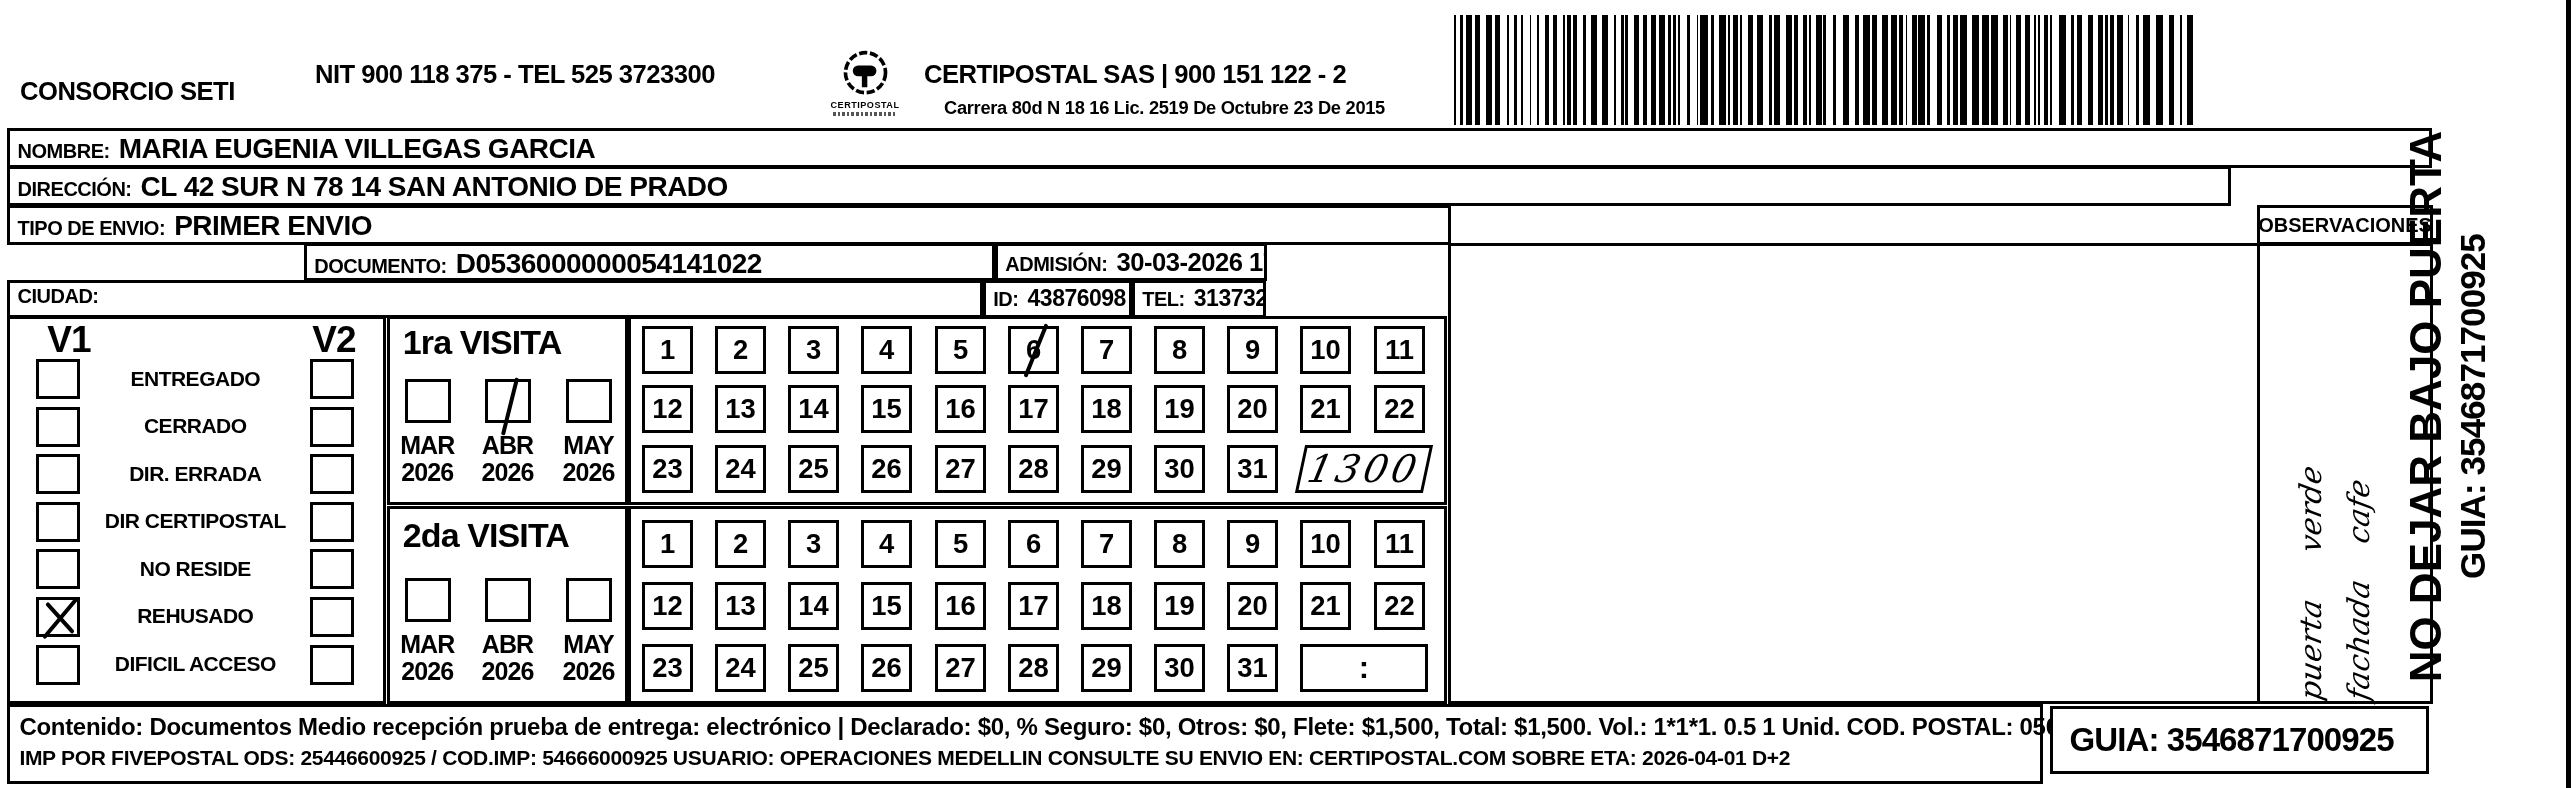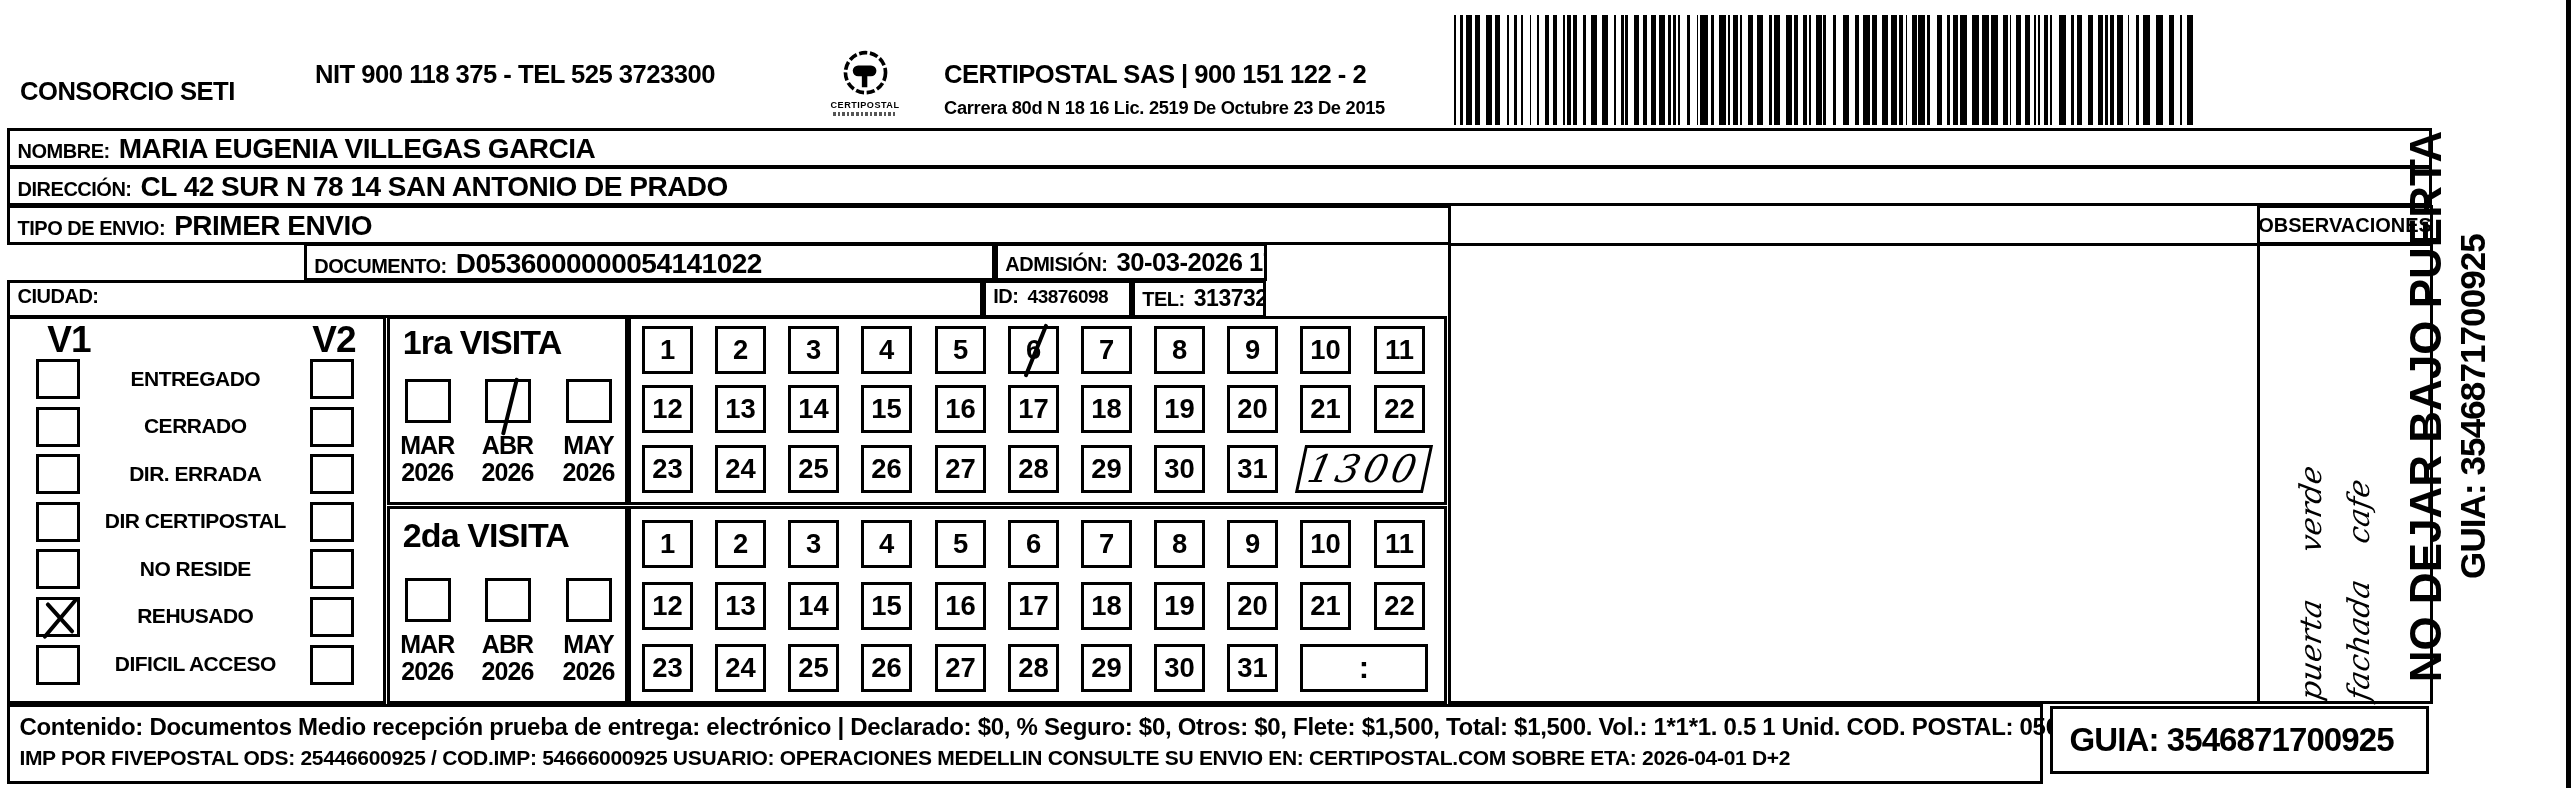--- a/index.html
+++ b/index.html
@@ -38,21 +38,21 @@
   <div class="abs" style="left:821px;top:49px;width:88px;height:79px;text-align:center;">
     <svg width="55" height="51" viewBox="0 0 60 56" style="display:block;margin:0 auto;">
       <circle cx="30" cy="26" r="22" fill="none" stroke="#000" stroke-width="4" stroke-dasharray="9 3"></circle>
       <rect x="16" y="18" width="26" height="12" rx="6" fill="#000"></rect>
       <rect x="26" y="26" width="6" height="16" fill="#000"></rect>
     </svg>
     <div style="font-size:9.1px;font-weight:700;letter-spacing:0.5px;">CERTIPOSTAL</div>
     <div style="height:4.6px;width:64px;margin:1.8px auto 0;background:repeating-linear-gradient(90deg,#555 0 2.7px,#fff 2.7px 4.6px);"></div>
   </div>
 
-  <div class="abs hdr-txt" style="left:944px;top:60px;">CERTIPOSTAL SAS | 900 151 122 - 2</div>
+  <div class="abs hdr-txt" style="left:924px;top:60px;">CERTIPOSTAL SAS | 900 151 122 - 2</div>
   <div class="abs hdr-sm" style="left:944px;top:97px;">Carrera 80d N 18 16  Lic. 2519 De Octubre 23 De 2015</div>
 
   <div id="barcode" class="abs" style="left:1454px;top:14.6px;width:750px;height:110px;">
       <div style="width: 1.8px; margin-right: 4.6px;"></div>
       <div style="width: 2.7px; margin-right: 2.7px;"></div>
       <div style="width: 6.4px; margin-right: 2.7px;"></div>
       <div style="width: 5.5px; margin-right: 5.5px;"></div>
       <div style="width: 6.4px; margin-right: 2.7px;"></div>
       <div style="width: 5.5px; margin-right: 6.4px;"></div>
       <div style="width: 1.8px; margin-right: 5.5px;"></div>
@@ -137,21 +137,21 @@
       <div style="width: 7.3px; margin-right: 5.5px;"></div>
       <div style="width: 5.5px; margin-right: 5.5px;"></div>
       <div style="width: 2.7px; margin-right: 4.6px;"></div>
       <div style="width: 6.4px; margin-right: 2.7px;"></div>
     </div>
 
   <div class="box fieldrow" style="left:7.3px;top:128px;width:2425px;height:40px;">
     <span class="lbl">NOMBRE:</span>
     <span class="val">MARIA EUGENIA VILLEGAS GARCIA</span>
   </div>
-  <div class="box fieldrow" style="left:7.3px;top:166px;width:2425px;height:40px;">
+  <div class="box fieldrow" style="left:7.3px;top:166px;width:2224px;height:40px;">
     <span class="lbl">DIRECCIÓN:</span>
     <span class="val">CL 42 SUR N 78 14 SAN ANTONIO DE PRADO</span>
   </div>
 
   <div class="box fieldrow" style="left:7.3px;top:205px;width:1444px;height:40px;">
     <span class="lbl">TIPO DE ENVIO:</span>
     <span class="val">PRIMER ENVIO</span>
   </div>
   <div class="box" style="left:2257px;top:205px;width:176px;height:40px;">
     <div class="colhdr" style="font-size:20px;">OBSERVACIONES</div>
@@ -164,21 +164,21 @@
   <div class="box fieldrow" style="left:995px;top:243px;width:272px;height:38px;">
     <span class="lbl">ADMISIÓN:</span>
     <span class="val" style="font-size:25.6px;">30-03-2026 17:24:52</span>
   </div>
 
   <div class="box fieldrow" style="left:7.3px;top:280px;width:976px;height:38px;">
     <span class="lbl">CIUDAD:</span>
   </div>
   <div class="box fieldrow" style="left:983px;top:280px;width:149px;height:38px;">
     <span class="lbl">ID:</span>
-    <span class="val" style="font-size:19px;">43876098</span>
+    <span class="val" style="font-size:23px;">43876098</span>
   </div>
   <div class="box fieldrow" style="left:1132px;top:280px;width:134px;height:38px;">
     <span class="lbl">TEL:</span>
     <span class="val" style="font-size:23px;">3137322292</span>
   </div>
 
   <div class="box" style="left:1448px;top:243px;width:813px;height:461px;"></div>
   <div class="box" style="left:2257px;top:243px;width:176px;height:461px;">
     <div class="abs rot" style="left:-104px;top:207px;width:384px;height:110px;">
       <div class="hand" style="font-size:30px;transform:skewX(-10deg);word-spacing:38px;white-space:nowrap;">puerta verde</div>

